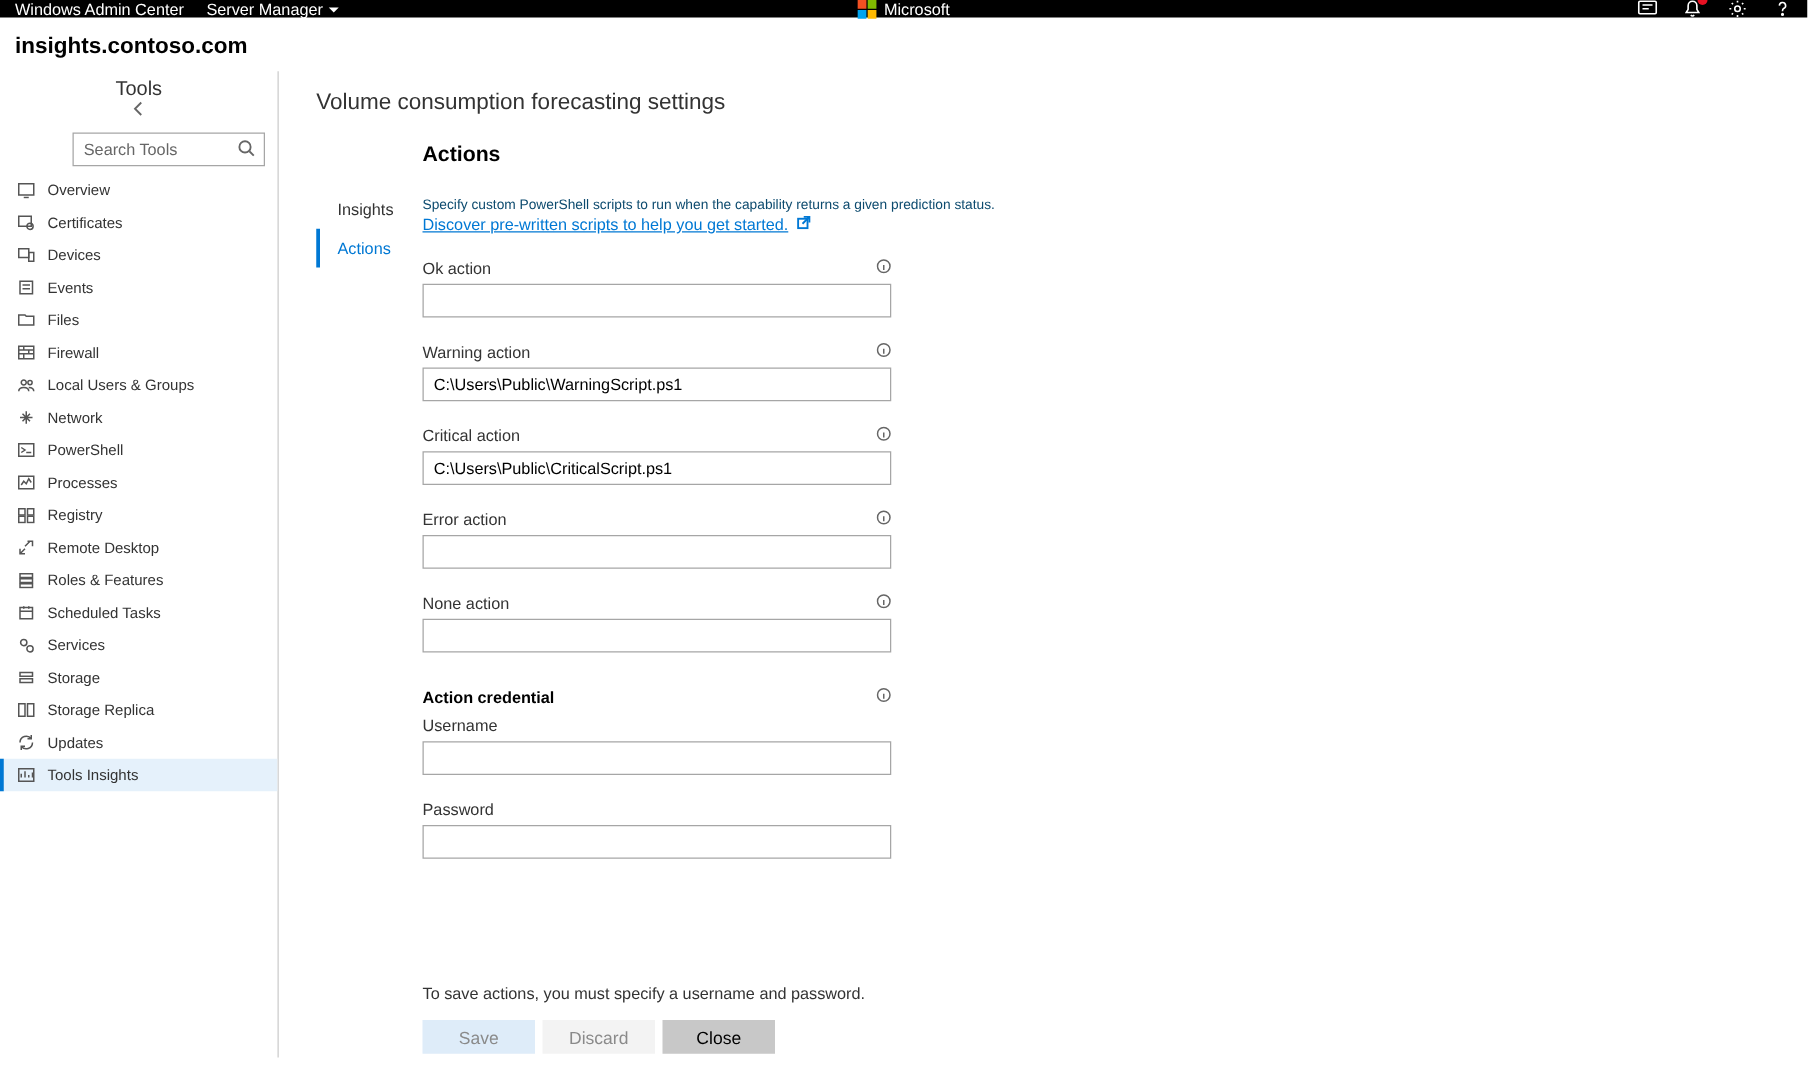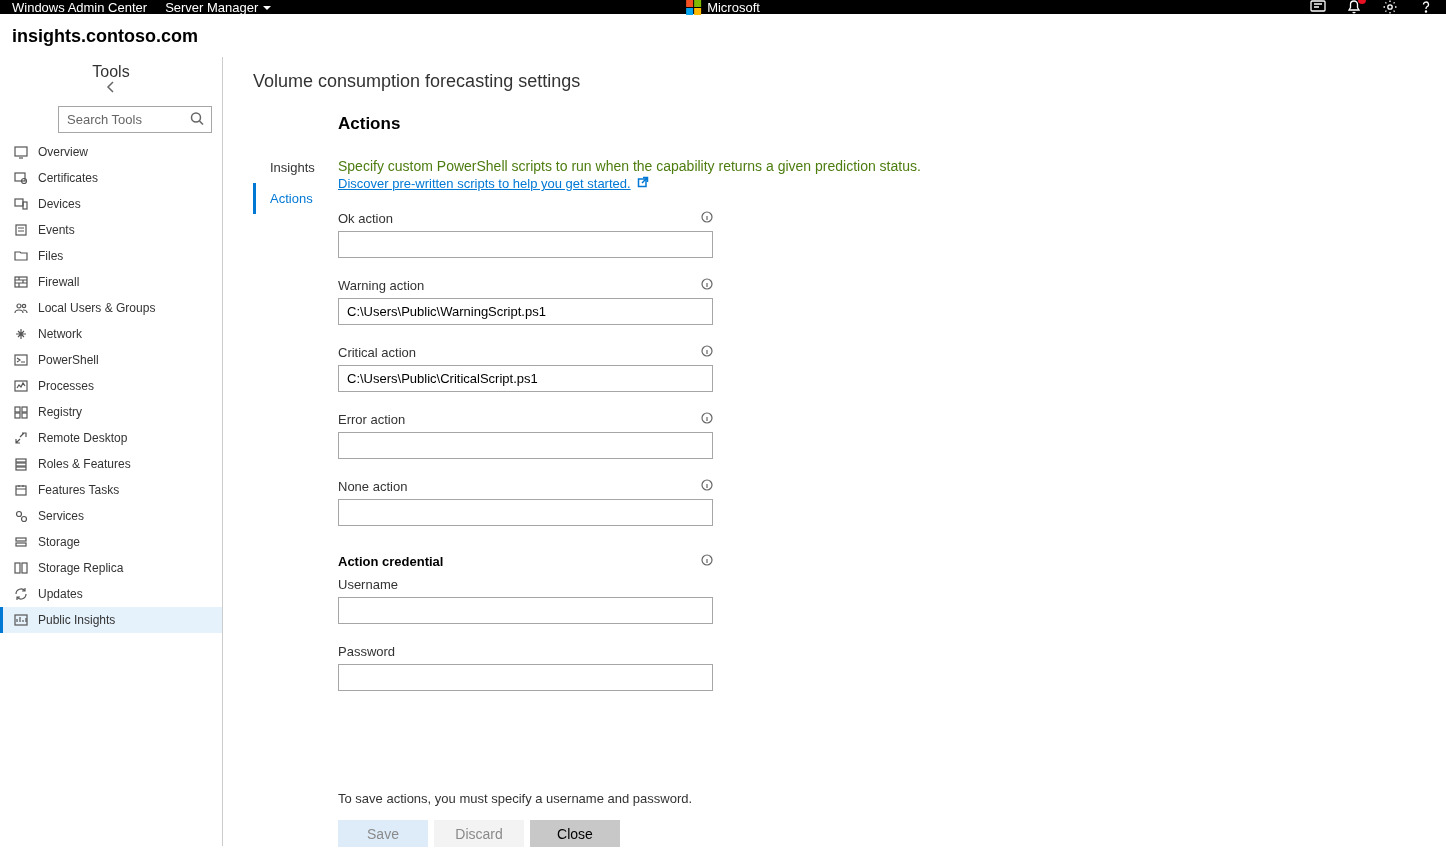--- a/index.html
+++ b/index.html
@@ -48,21 +48,21 @@
   .content { flex: 1; display: flex; padding: 14px 30px 20px 30px; }
   
   .page-header { font-size: 18px; font-weight: 400; color: #333; margin-bottom: 22px; }
   
   .settings-nav { width: 85px; padding-top: 38px; }
   .settings-nav-item { display: block; padding: 8px 0 8px 14px; font-size: 13px; color: #333; cursor: pointer; border-left: 3px solid transparent; }
   .settings-nav-item.active { color: #0078d4; border-left: 3px solid #0078d4; }
   
   .panel { flex: 1; max-width: 760px; }
   .panel h2 { font-size: 17px; font-weight: 600; color: #000; margin-bottom: 24px; }
-  .panel-desc { font-size: 14px; color: #4d7c0f; margin-bottom: 2px; }
+  .panel-desc { font-size: 11px; color: #0c4a6e; margin-bottom: 2px; }
   .panel-link { color: #0078d4; text-decoration: underline; cursor: pointer; display: inline-flex; align-items: center; gap: 6px; }
   .ext-icon svg { width: 12px; height: 12px; stroke: #0078d4; fill: none; stroke-width: 1.5; }
   
   .field { margin-top: 20px; width: 375px; }
   .field-label-row { display: flex; align-items: center; justify-content: space-between; margin-bottom: 5px; }
   .field-label { font-size: 13px; color: #333; }
   .field-label.bold { font-weight: 600; color: #000; }
   .info-icon svg { width: 12px; height: 12px; stroke: #666; fill: none; stroke-width: 1.2; }
   .field input { width: 100%; height: 27px; border: 1px solid #a6a6a6; padding: 0 8px; font-size: 13px; }
   
@@ -262,21 +262,21 @@
           </span>
           <span>Roles &amp; Features</span>
         </li>
       <li class="tool-item">
           <span class="ti-icon">
             <svg viewBox="0 0 14 14">
               <rect x="2" y="3" width="10" height="9"></rect>
               <path d="M2 6h10M5 2v2M9 2v2"></path>
             </svg>
           </span>
-          <span>Features Tasks</span>
+          <span>Scheduled Tasks</span>
         </li>
       <li class="tool-item">
           <span class="ti-icon">
             <svg viewBox="0 0 14 14">
               <circle cx="5" cy="5" r="2.5"></circle>
               <circle cx="10" cy="10" r="2.5"></circle>
             </svg>
           </span>
           <span>Services</span>
         </li>
@@ -306,21 +306,21 @@
           </span>
           <span>Updates</span>
         </li>
       <li class="tool-item active">
           <span class="ti-icon">
             <svg viewBox="0 0 14 14">
               <rect x="1" y="2" width="12" height="10"></rect>
               <path d="M3 9V6M6 9V4M9 9V7M12 9V5"></path>
             </svg>
           </span>
-          <span>Public Insights</span>
+          <span>Tools Insights</span>
         </li>
     </ul>
   </div>
 
   <div class="content">
     <div style="flex:1">
       <div class="page-header">Volume consumption forecasting settings</div>
       <div style="display:flex">
         <div class="settings-nav">
           <span class="settings-nav-item">Insights</span>

